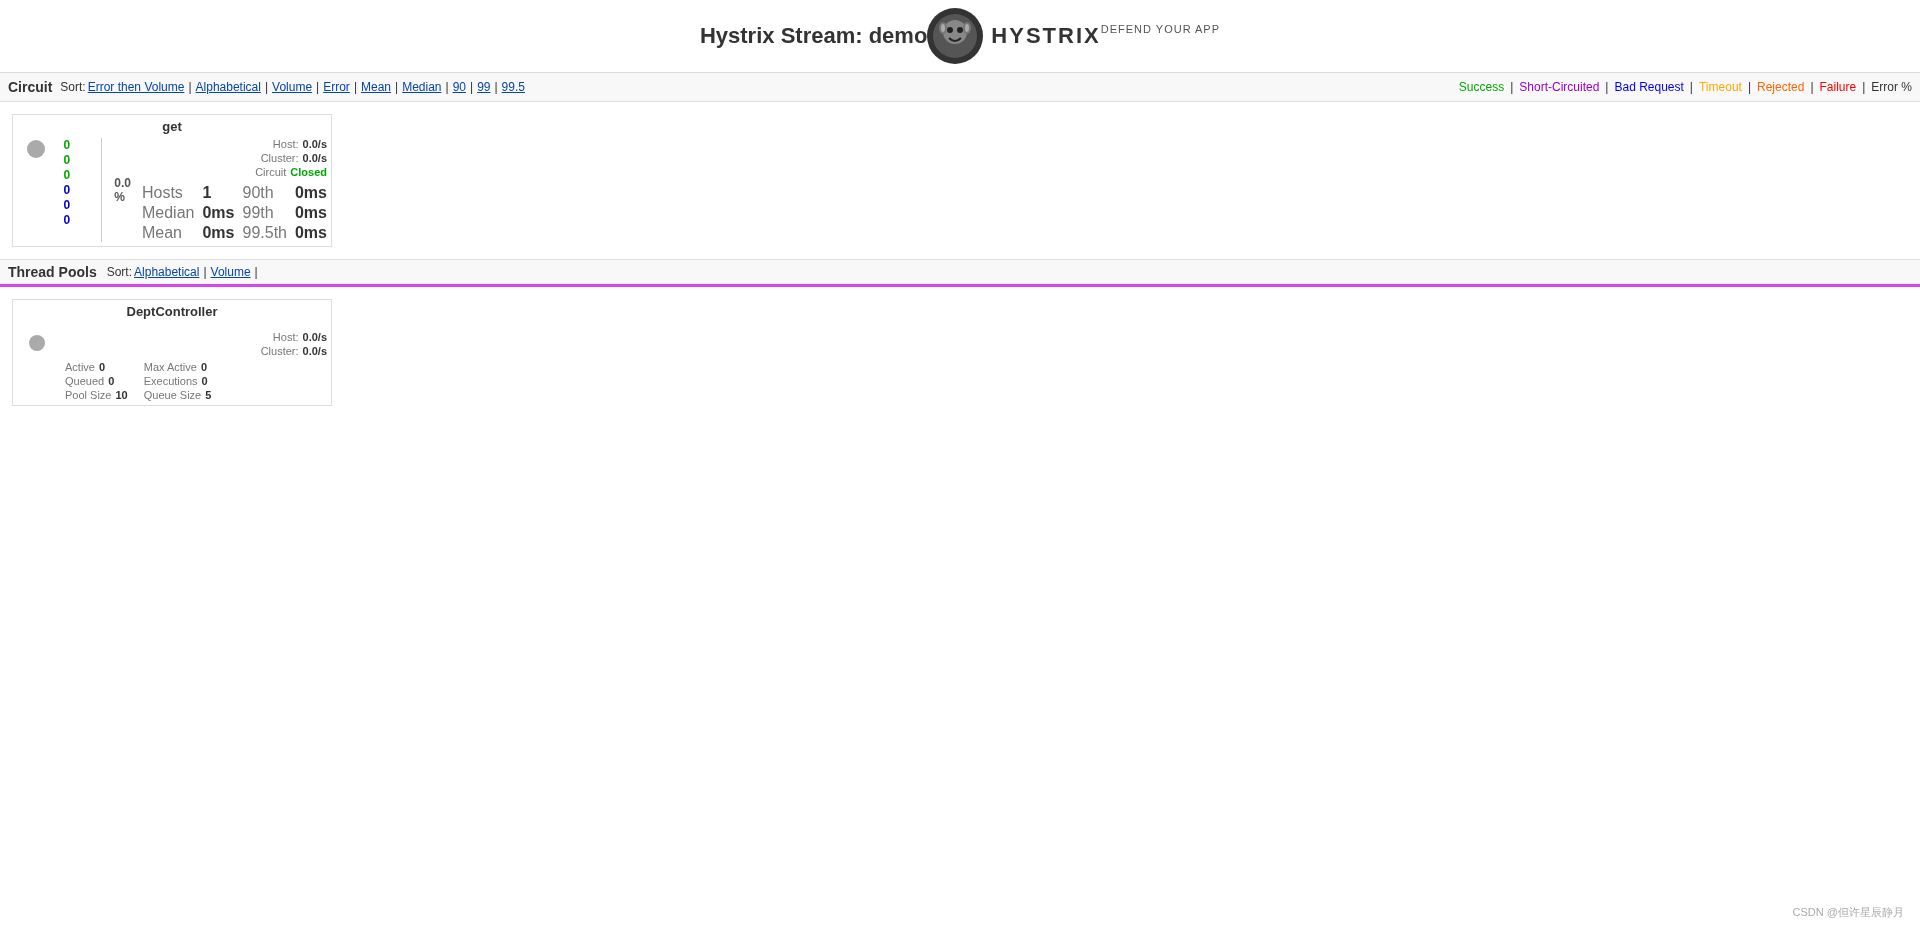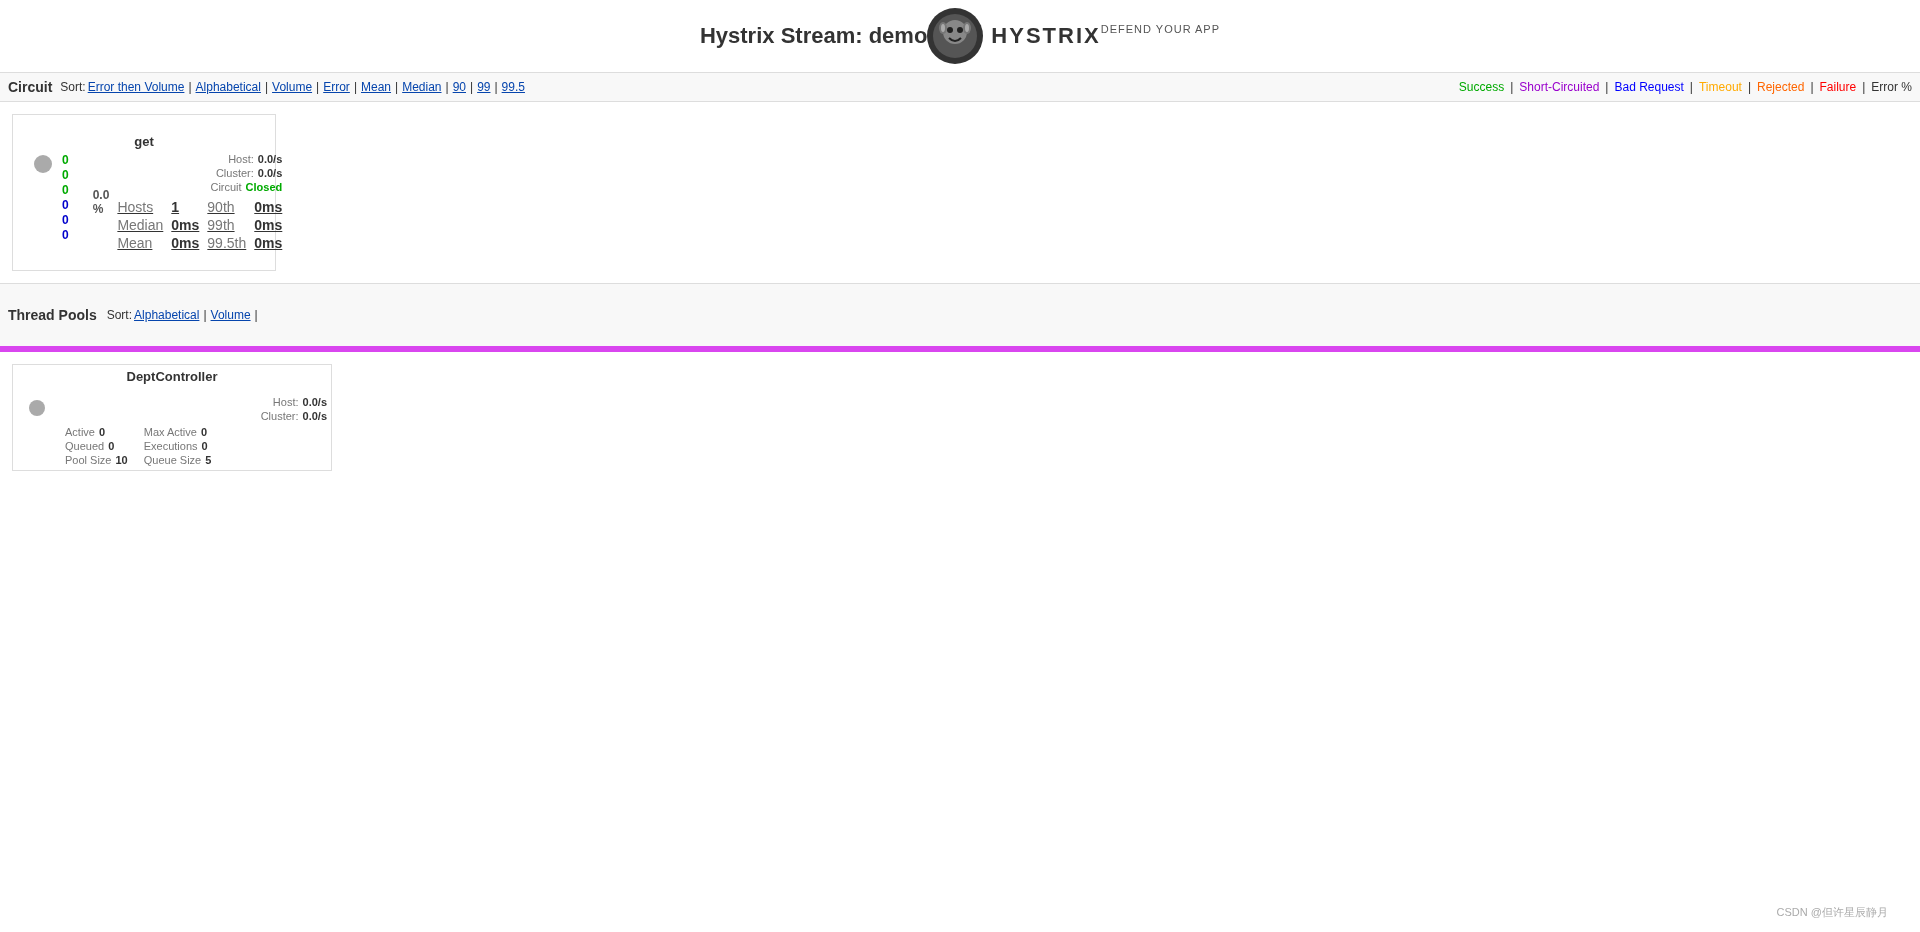--- a/index.html
+++ b/index.html
@@ -89,24 +89,24 @@
     .legend-error { color: #333; }
     .legend-sep { color: #333; margin: 0 2px; }
 
     #circuit-content {
       padding: 8px;
     }
 
     .circuit-card {
       display: inline-block;
       vertical-align: top;
-      width: 264px;
+      width: 320px;
       border: 1px solid #ddd;
       margin: 4px;
-      padding: 19px;
+      padding: 4px;
       position: relative;
     }
 
     .circuit-card-title {
       text-align: center;
       font-weight: bold;
       font-size: 13px;
       margin-bottom: 4px;
     }
 
@@ -162,38 +162,37 @@
       gap: 4px;
       font-size: 11px;
     }
     .stat-label { color: #777; }
     .stat-value { font-weight: bold; color: #333; }
     .stat-circuit-closed { color: #00aa00; font-weight: bold; }
 
     .stat-row {
       display: flex;
       gap: 8px;
-      font-size: 14px;
-      text-decoration: underline;
+      font-size: 16px;
     }
     .stat-col {
       display: flex;
       flex-direction: column;
       gap: 2px;
     }
     .stat-col-label { color: #777; }
     .stat-col-val { font-weight: bold; }
 
     #threadpools-header {
       display: flex;
       align-items: center;
-      padding: 23px 8px;
+      padding: 4px 8px;
       background: #f8f8f8;
       border-top: 1px solid #ddd;
-      border-bottom: 6px solid #d946ef;
+      border-bottom: 3px solid #d946ef;
       text-align: right;
     }
     #threadpools-label {
       font-weight: bold;
       font-size: 14px;
       margin-right: 10px;
     }
     #threadpools-sort {
       display: flex;
       align-items: center;
@@ -268,21 +267,21 @@
       gap: 4px;
       align-items: center;
     }
 
     .tp-row-label { color: #777; }
     .tp-row-val { font-weight: bold; }
 
     #watermark {
       position: fixed;
       bottom: 12px;
-      right: 32px;
+      right: 16px;
       font-size: 11px;
       color: #aaa;
     }
   </style>
 </head>
 <body>
 
 <div id="header">
   <div id="header-title">Hystrix Stream: demo</div>
   <div id="logo">

